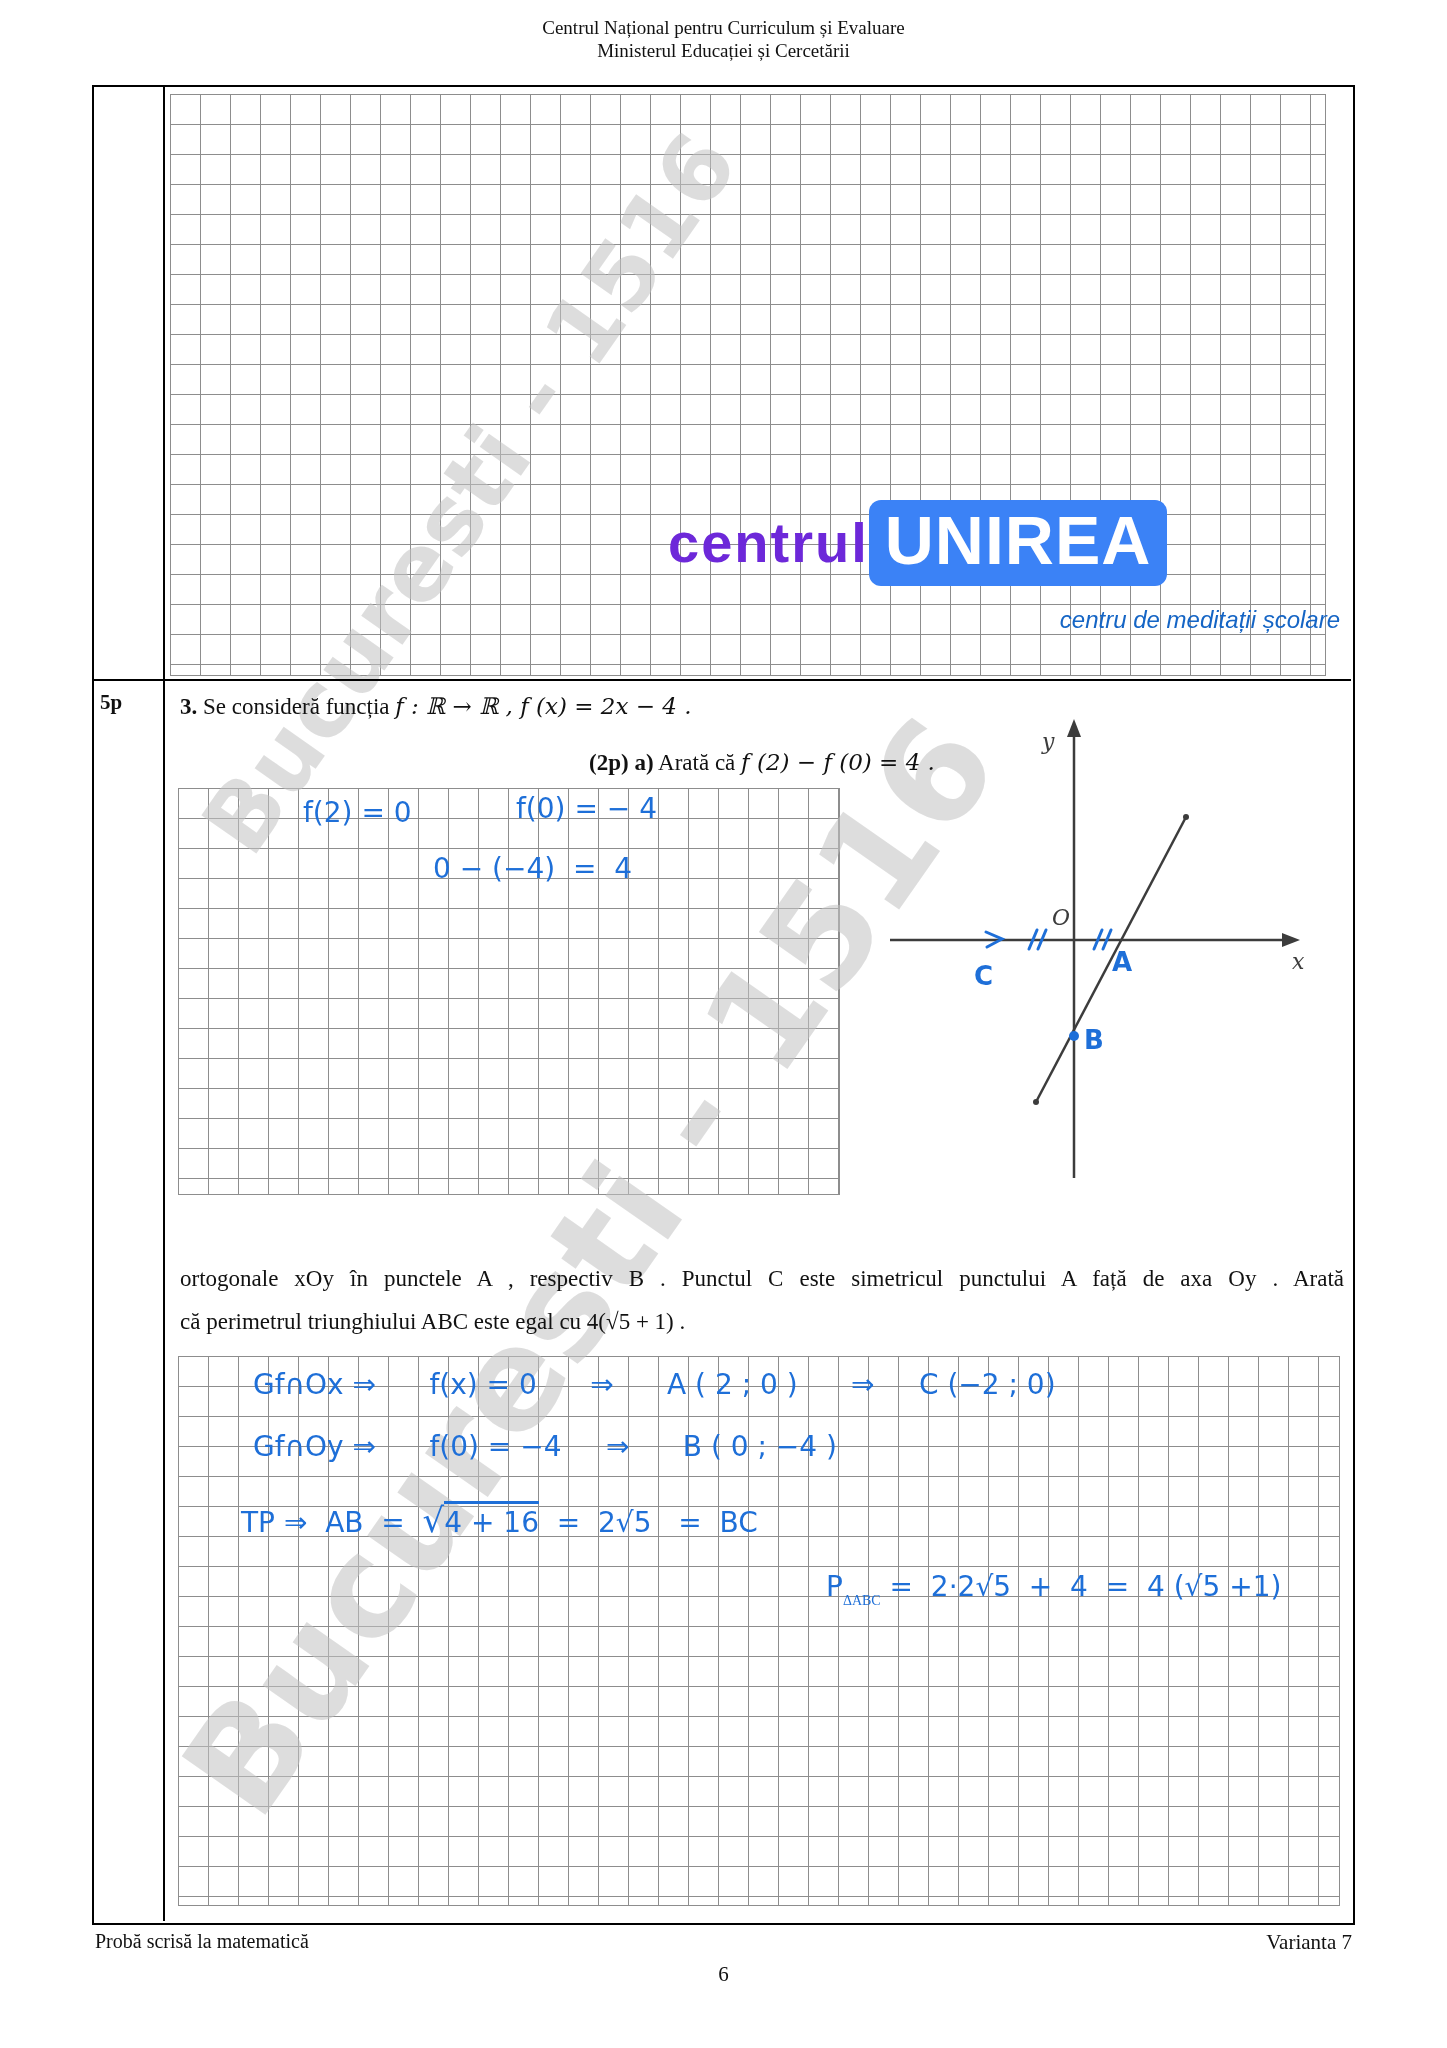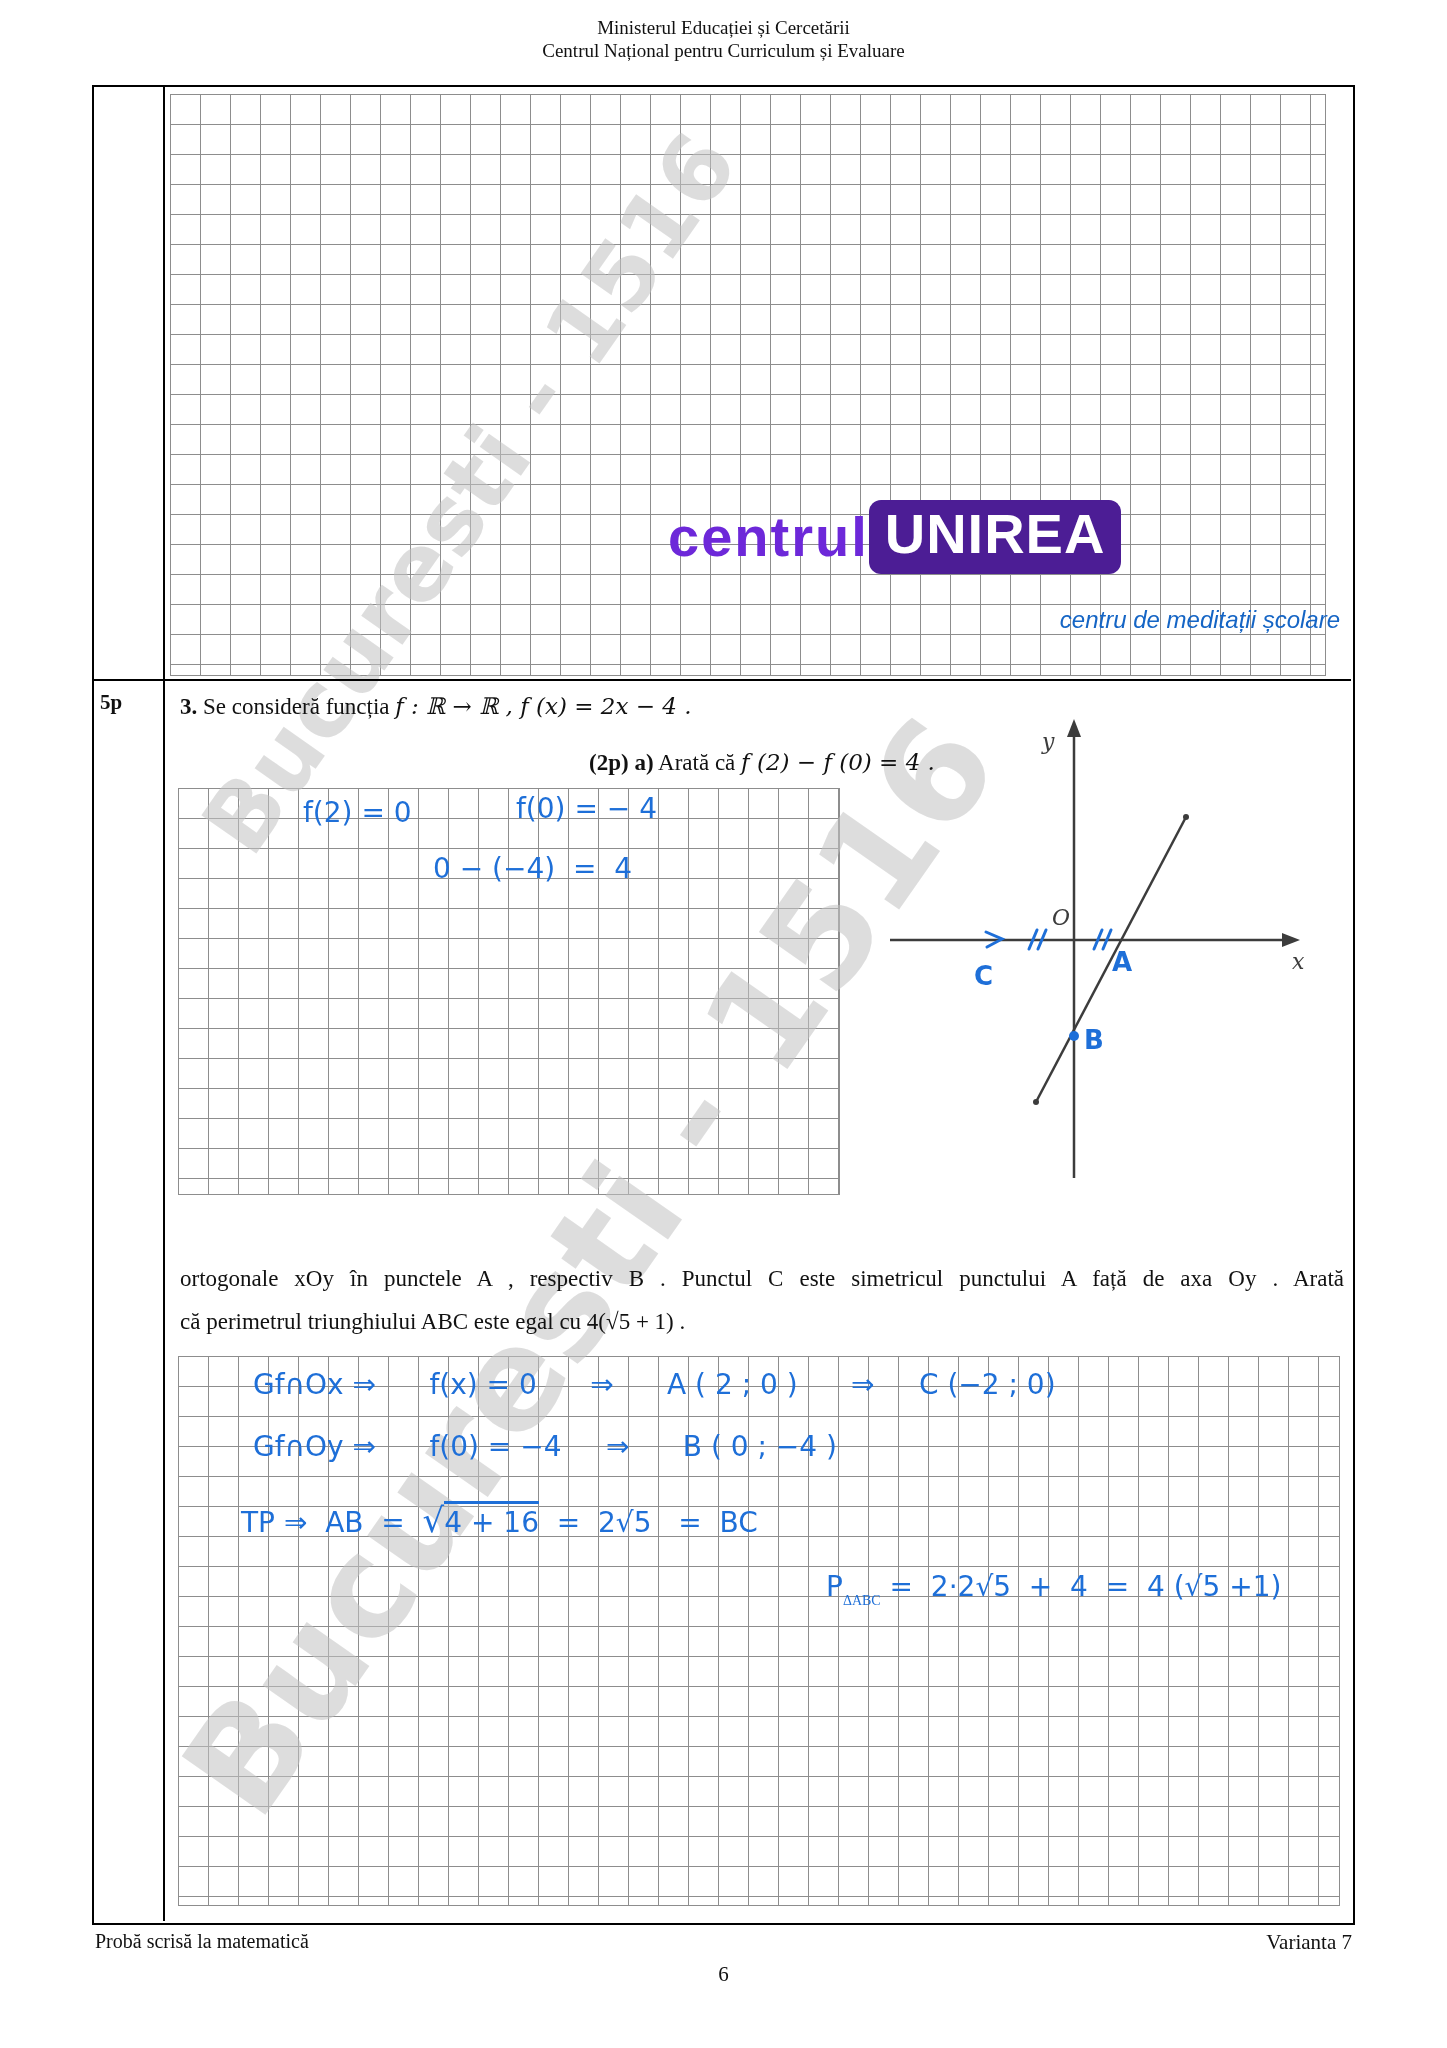--- a/index.html
+++ b/index.html
@@ -29,21 +29,21 @@
   
   .wm{position:absolute;color:#c3c3c3;opacity:.55;font-family:"DejaVu Sans",sans-serif;
       font-weight:bold;white-space:nowrap;pointer-events:none;z-index:1;text-align:center;}
   .wm1{font-size:92px;left:10px;top:440px;width:920px;transform:rotate(-55deg);}
   .wm2{font-size:140px;left:-190px;top:1185px;width:1560px;transform:rotate(-55deg);}
 
   
   .logo{position:absolute;left:668px;top:500px;display:flex;align-items:center;z-index:2;
         font-family:"Liberation Sans",sans-serif;font-weight:bold;}
   .logo-prefix{font-size:56px;color:#6d28d9;letter-spacing:2px;line-height:1;}
-  .logo-box{font-size:56px;color:#fff;background:#4c1d95;border-radius:12px;
+  .logo-box{font-size:68px;color:#fff;background:#3b82f6;border-radius:12px;
             padding:6px 16px 12px 16px;line-height:1;letter-spacing:1px;}
   .logo-tagline{position:absolute;left:780px;top:606px;width:560px;text-align:right;z-index:2;
             font-family:"Liberation Sans",sans-serif;font-style:italic;
             font-size:24px;color:#1565c5;}
   .pts{position:absolute;left:100px;top:690px;font-weight:bold;font-size:21px;z-index:2;}
   .tline{position:absolute;left:180px;width:1164px;font-size:23px;line-height:28px;z-index:2;}
   .bold{font-weight:bold;}
   .mi{font-style:italic;font-family:"DejaVu Serif",serif;}
   .just{text-align:justify;text-align-last:justify;}
 
@@ -63,22 +63,22 @@
   .footer-left{position:absolute;left:95px;top:1930px;font-size:20px;z-index:2;}
   .footer-right{position:absolute;right:95px;top:1930px;font-size:21px;z-index:2;}
   .footer-page{position:absolute;left:0;right:0;top:1962px;text-align:center;font-size:21px;z-index:2;}
 </style>
 </head>
 <body>
 
 <div class="page">
 
   <div class="header">
+    <div>Centrul Național pentru Curriculum și Evaluare</div>
     <div>Ministerul Educației și Cercetării</div>
-    <div>Centrul Național pentru Curriculum și Evaluare</div>
   </div>
 
   <div class="frame"></div>
   <div class="grid grid-top"></div>
 
   <div class="wm wm1">Bucuresti - 1516</div>
   <div class="wm wm2">Bucuresti - 1516</div>
 
   <div class="logo">
     <span class="logo-prefix">centrul</span>

